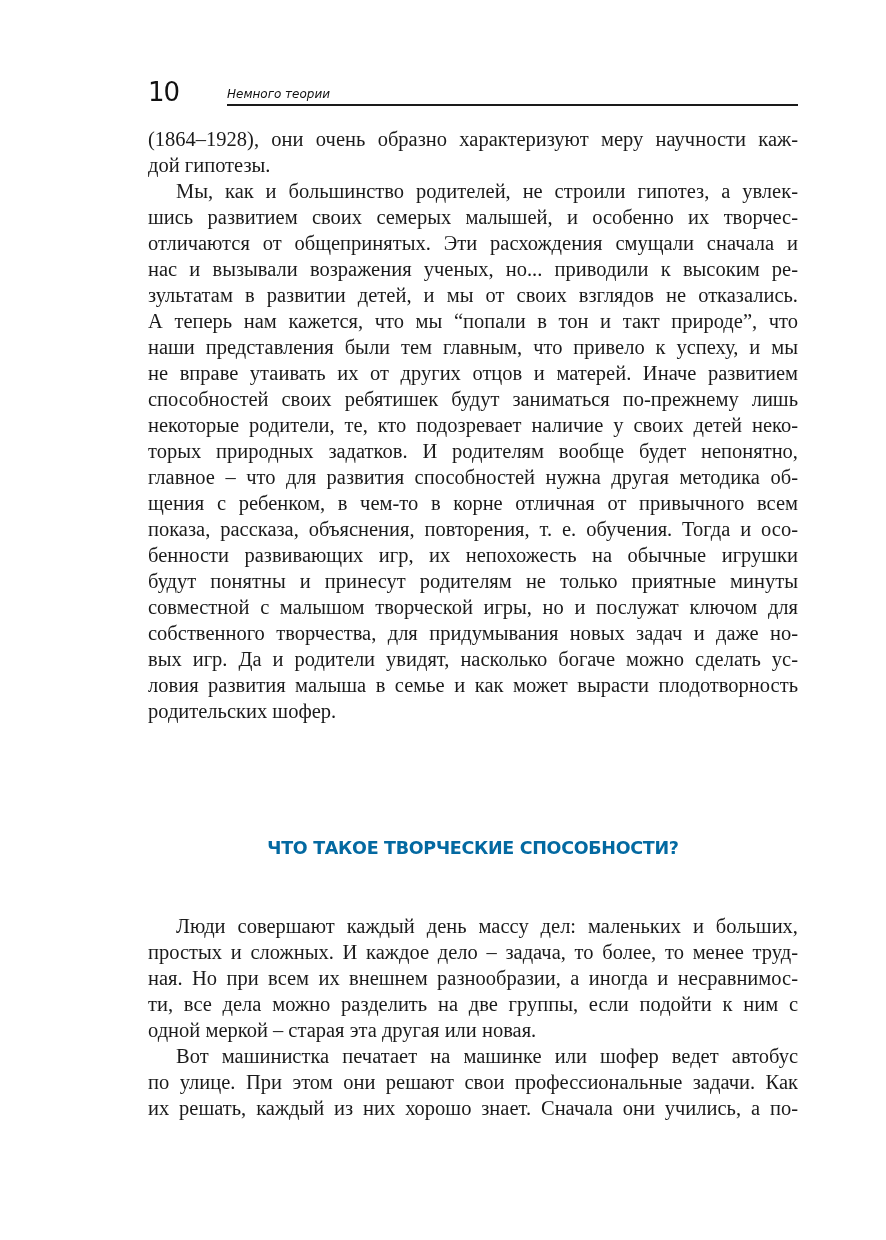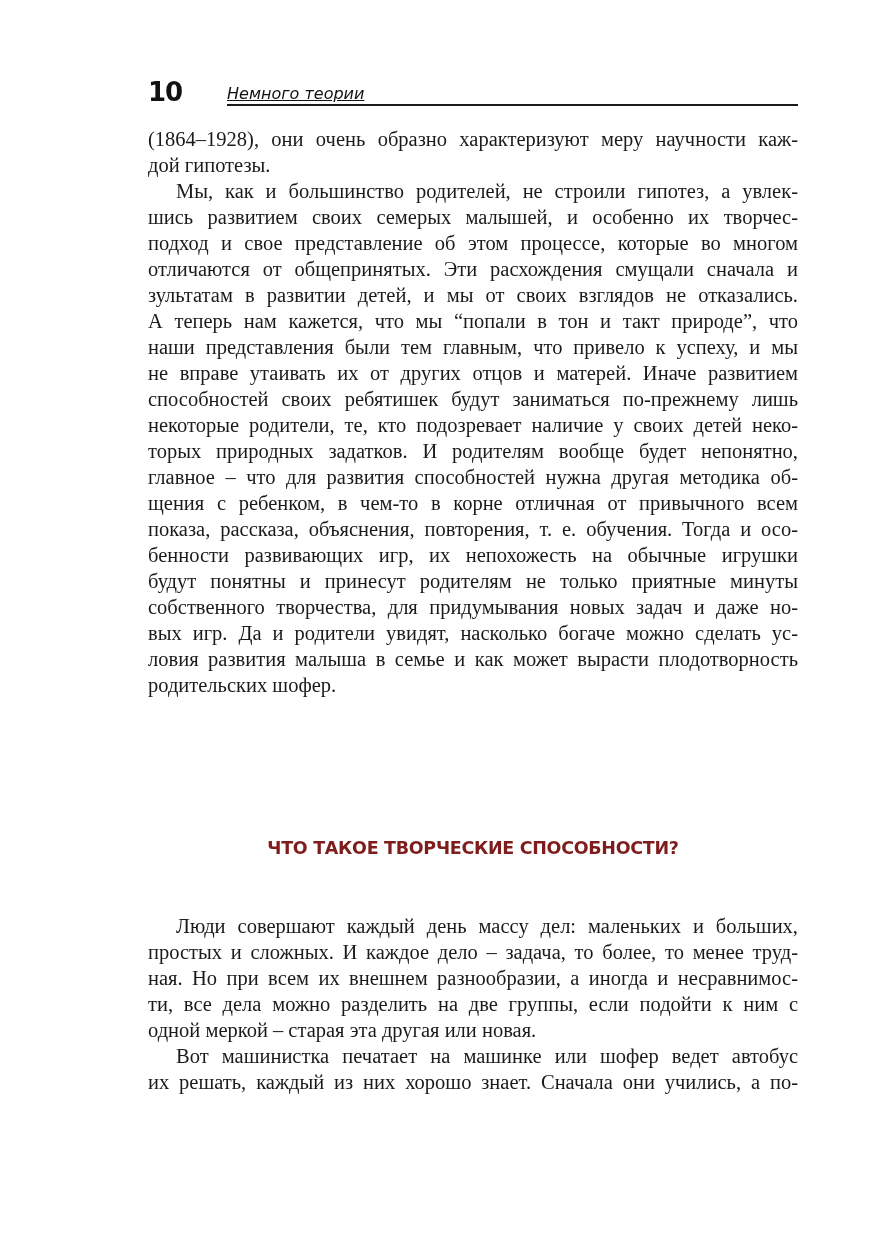--- a/index.html
+++ b/index.html
@@ -25,36 +25,35 @@
       top: 78px;
       left: 0;
       width: 650px;
       height: 30px;
     }
     .page-number {
       position: absolute;
       left: 0;
       top: 0;
       font-family: "DejaVu Sans", sans-serif;
-      font-weight: bold;
+      font-weight: normal;
       font-size: 26px;
       line-height: 28px;
       letter-spacing: -1px;
       color: #111;
     }
     .section-title {
       position: absolute;
       left: 79px;
       top: 7px;
       font-family: "DejaVu Sans", sans-serif;
       font-style: italic;
-      font-size: 16px;
+      font-size: 12px;
       line-height: 18px;
       color: #111;
-      text-decoration: underline;
     }
     .head-rule {
       position: absolute;
       left: 79px;
       top: 26px;
       width: 571px;
       height: 2px;
       background: #1a1a1a;
     }
     .body-text {
@@ -86,21 +85,21 @@
       position: absolute;
       top: 820px;
       left: 0;
       width: 650px;
       text-align: center;
       font-family: "DejaVu Sans", sans-serif;
       font-weight: bold;
       font-size: 17.5px;
       line-height: 26px;
       letter-spacing: -0.3px;
-      color: #7f1d1d;
+      color: #0369a1;
     }
   </style>
 </head>
 <body>
 
 <div class="page">
 
   <div class="running-head">
     <span class="page-number">10</span>
     <span class="section-title">Немного теории</span>
@@ -110,50 +109,52 @@
   <div class="body-text block1">
 
     <div>
       <span class="line">(1864–1928),  они очень образно характеризуют меру научности каж-</span>
       <span class="line last">дой гипотезы.</span>
     </div>
 
     <div>
       <span class="line indent">Мы, как и большинство родителей, не строили гипотез, а увлек-</span>
       <span class="line">шись развитием своих семерых малышей, и особенно их творчес-</span>
-      <span class="line">подход и свое представление об этом процессе, которые во многом</span>
       <span class="line">отличаются от общепринятых. Эти расхождения смущали сначала и</span>
+      <span class="line">нас и вызывали возражения ученых, но... приводили к высоким ре-</span>
       <span class="line">зультатам в развитии детей, и мы от своих взглядов не отказались.</span>
       <span class="line">А теперь нам кажется, что мы “попали в тон и такт природе”, что</span>
       <span class="line">наши представления были тем главным, что привело к успеху, и мы</span>
       <span class="line">не вправе утаивать их от других отцов и матерей. Иначе развитием</span>
       <span class="line">способностей своих ребятишек будут заниматься по-прежнему лишь</span>
       <span class="line">некоторые родители, те, кто подозревает наличие у своих детей неко-</span>
       <span class="line">торых природных задатков. И родителям вообще будет непонятно,</span>
       <span class="line">главное – что для развития способностей нужна другая методика об-</span>
       <span class="line">щения с ребенком, в чем-то в корне отличная от привычного всем</span>
       <span class="line">показа, рассказа, объяснения, повторения, т. е. обучения. Тогда и осо-</span>
       <span class="line">бенности развивающих игр, их непохожесть на обычные игрушки</span>
       <span class="line">будут понятны и принесут родителям не только приятные минуты</span>
+      <span class="line">совместной с малышом творческой игры, но и послужат ключом для</span>
       <span class="line">собственного творчества, для придумывания новых задач и даже но-</span>
       <span class="line">вых игр. Да и родители увидят, насколько богаче можно сделать ус-</span>
       <span class="line">ловия развития малыша в семье и как может вырасти плодотворность</span>
       <span class="line last">родительских шофер.</span>
     </div>
   </div>
 
   <h2 class="heading">ЧТО ТАКОЕ ТВОРЧЕСКИЕ СПОСОБНОСТИ?</h2>
 
   <div class="body-text block2">
     <div>
       <span class="line indent">Люди совершают каждый день массу дел: маленьких и больших,</span>
       <span class="line">простых и сложных. И каждое дело – задача, то более, то менее труд-</span>
       <span class="line">ная. Но при всем их внешнем разнообразии, а иногда и несравнимос-</span>
       <span class="line">ти, все дела можно разделить на две группы, если подойти к ним с</span>
       <span class="line last">одной меркой – старая эта другая или новая.</span>
     </div>
     <div>
       <span class="line indent">Вот машинистка печатает на машинке или шофер ведет автобус</span>
+      <span class="line">по улице. При этом они решают свои профессиональные задачи. Как</span>
       <span class="line">их решать, каждый из них хорошо знает. Сначала они учились, а по-</span>
     </div>
   </div>
 
 </div>
 
 </body></html>

